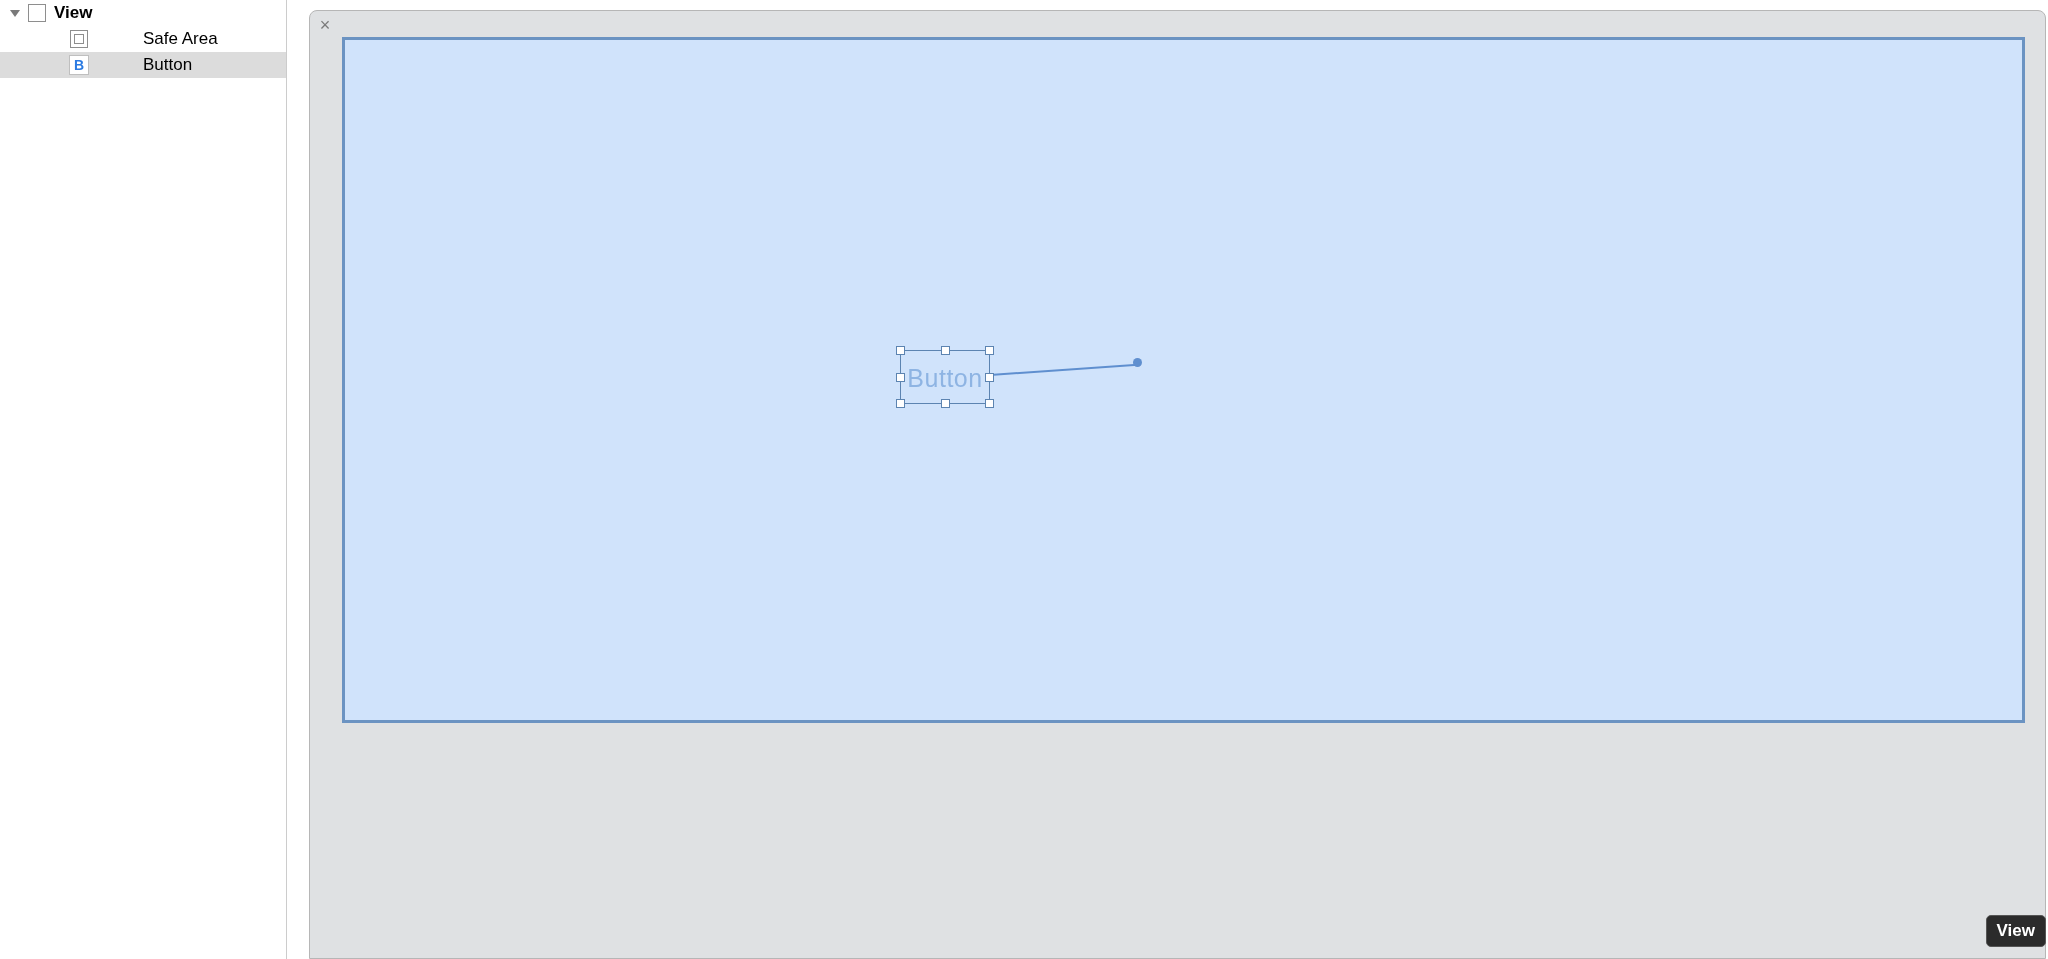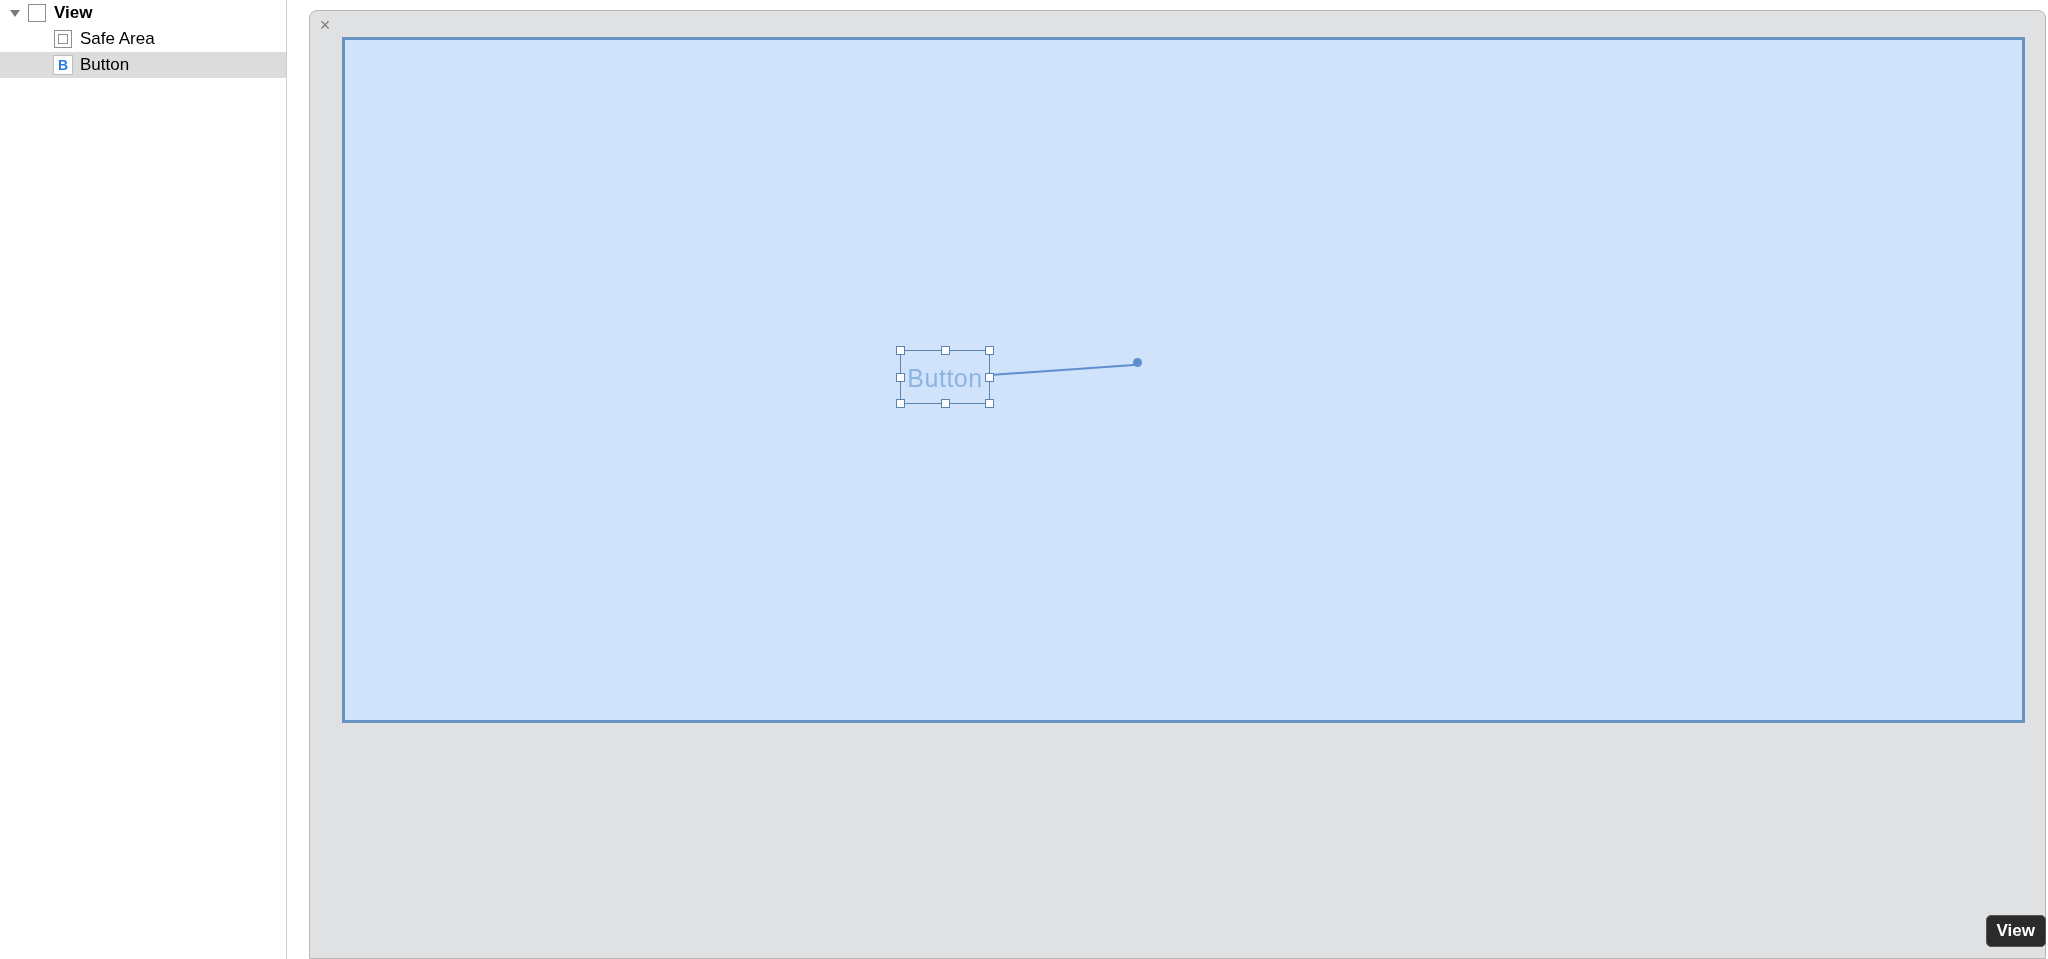--- a/index.html
+++ b/index.html
@@ -26,21 +26,21 @@
     color: #000000;
     user-select: none;
   }
   .tree-row {
     display: flex;
     align-items: center;
     height: 26px;
     padding-left: 8px;
     white-space: nowrap;
   }
-  .tree-row.indent1 { padding-left: 52px; }
+  .tree-row.indent1 { padding-left: 68px; gap: 47px; }
   .tree-row.selected { background: #dcdcdc; }
   .disc-tri {
     width: 14px;
     height: 14px;
     margin-right: 4px;
     display: flex;
     align-items: center;
     justify-content: center;
   }
   .disc-tri svg { display:block; }

